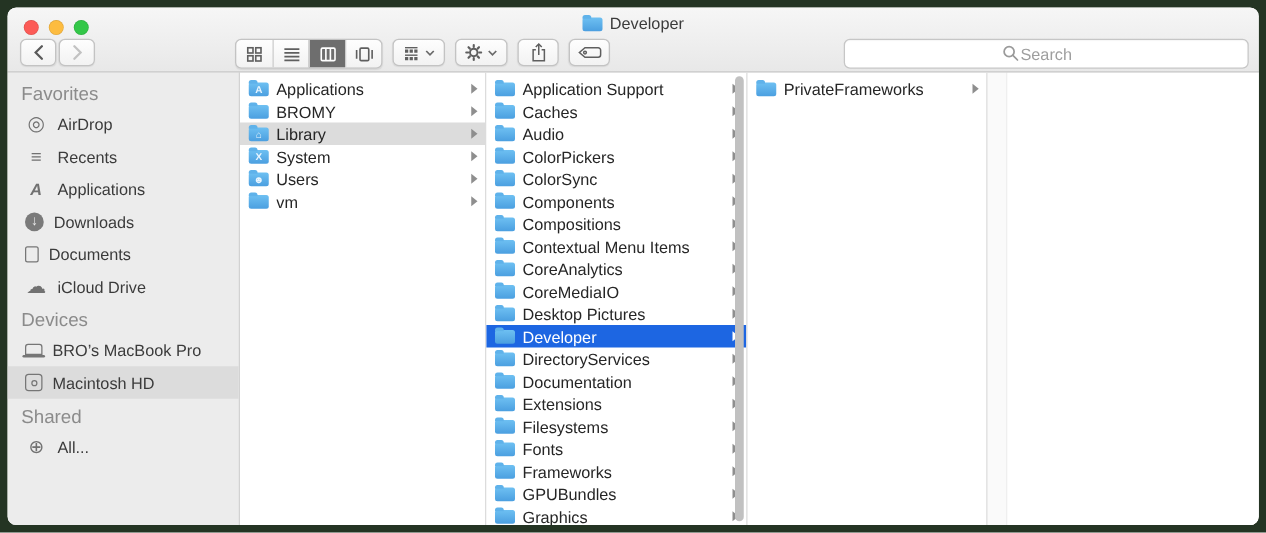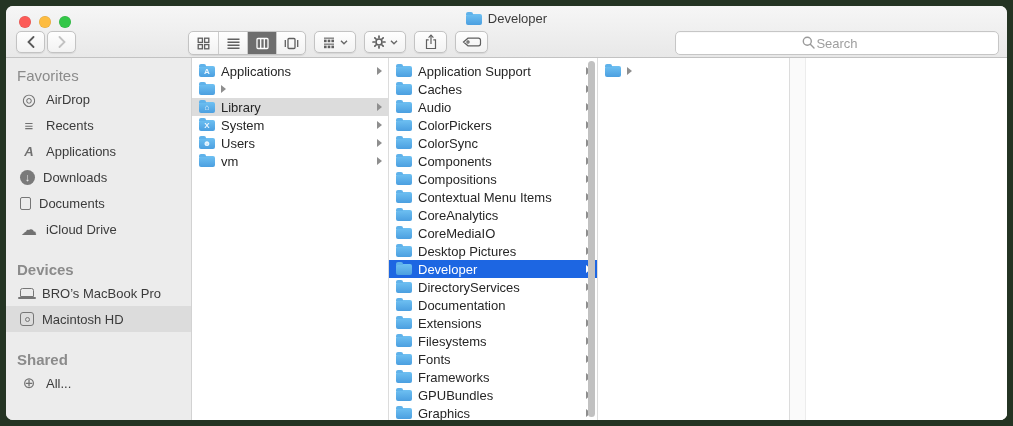--- a/index.html
+++ b/index.html
@@ -40,21 +40,21 @@
     position:relative;display:flex;align-items:center;box-shadow:inset 0 .5px 1px rgba(0,0,0,.05);}
   .search svg{position:absolute;left:calc(50% - 35px);top:4px;}
   .search input{flex:1;border:0;outline:0;background:transparent;text-align:center;
     font-size:13px;font-family:inherit;color:#333;padding:0 18px;}
   .search input::placeholder{color:#9e9e9e;}
   
   .content{flex:1;display:flex;min-height:0;}
   .sidebar{width:186px;flex:0 0 auto;background:#ececec;border-right:1px solid #d2d2d2;
     padding-top:8px;box-sizing:border-box;overflow:hidden;}
   .sb-h{height:20px;line-height:20px;padding-left:11px;font-size:15px;color:#8b8b8b;}
-  .sb-h:not(:first-child){margin-top:18px;font-weight:bold;}
+  .sb-h:not(:first-child){margin-top:5px;}
   .sb-item{height:26px;display:flex;align-items:center;gap:8px;padding-left:14px;
     font-size:13px;color:#3b3b3b;cursor:default;}
   .sb-item.sel{background:#dcdcdc;}
   .sbicon{width:18px;flex:0 0 auto;display:flex;align-items:center;justify-content:center;
     color:#717171;font-size:15px;}
   .i-airdrop{font-size:16px;}
   .i-recents{font-weight:bold;}
   .i-applications{font-weight:bold;font-style:italic;font-size:13px;}
   .i-downloads{width:15px;height:15px;background:#7a7a7a;border-radius:50%;color:#ececec;
     font-size:11px;font-weight:bold;}
@@ -271,20 +271,21 @@
       <div class="col" data-name="finder-column-1">
           <div class="row" data-name="file-row">
             <div class="folder" data-name="folder-icon">
               <div class="ov" data-name="folder-glyph">A</div>
             </div>
             <div class="rname" data-name="file-name">Applications</div>
             <div class="chev" data-name="chevron-right-icon"></div>
           </div>
           <div class="row" data-name="file-row">
             <div class="folder" data-name="folder-icon"></div>
+            <div class="rname" data-name="file-name">BROMY</div>
             <div class="chev" data-name="chevron-right-icon"></div>
           </div>
           <div class="row sel-gray" data-name="file-row">
             <div class="folder" data-name="folder-icon">
               <div class="ov" data-name="folder-glyph">⌂</div>
             </div>
             <div class="rname" data-name="file-name">Library</div>
             <div class="chev" data-name="chevron-right-icon"></div>
           </div>
           <div class="row" data-name="file-row">
@@ -406,20 +407,21 @@
           <div class="row" data-name="file-row">
             <div class="folder" data-name="folder-icon"></div>
             <div class="rname" data-name="file-name">Graphics</div>
             <div class="chev" data-name="chevron-right-icon"></div>
           </div>
           <div class="vscroll" data-name="column-scrollbar"></div>
         </div>
         <div class="col" data-name="finder-column-3">
           <div class="row" data-name="file-row">
             <div class="folder" data-name="folder-icon"></div>
+            <div class="rname" data-name="file-name">PrivateFrameworks</div>
             <div class="chev" data-name="chevron-right-icon"></div>
           </div>
         </div>
         <div class="track-strip" data-name="empty-column-track"></div>
       <div class="col-empty" data-name="empty-column"></div>
     </div>
   </div>
 </div>
 
 </body></html>

